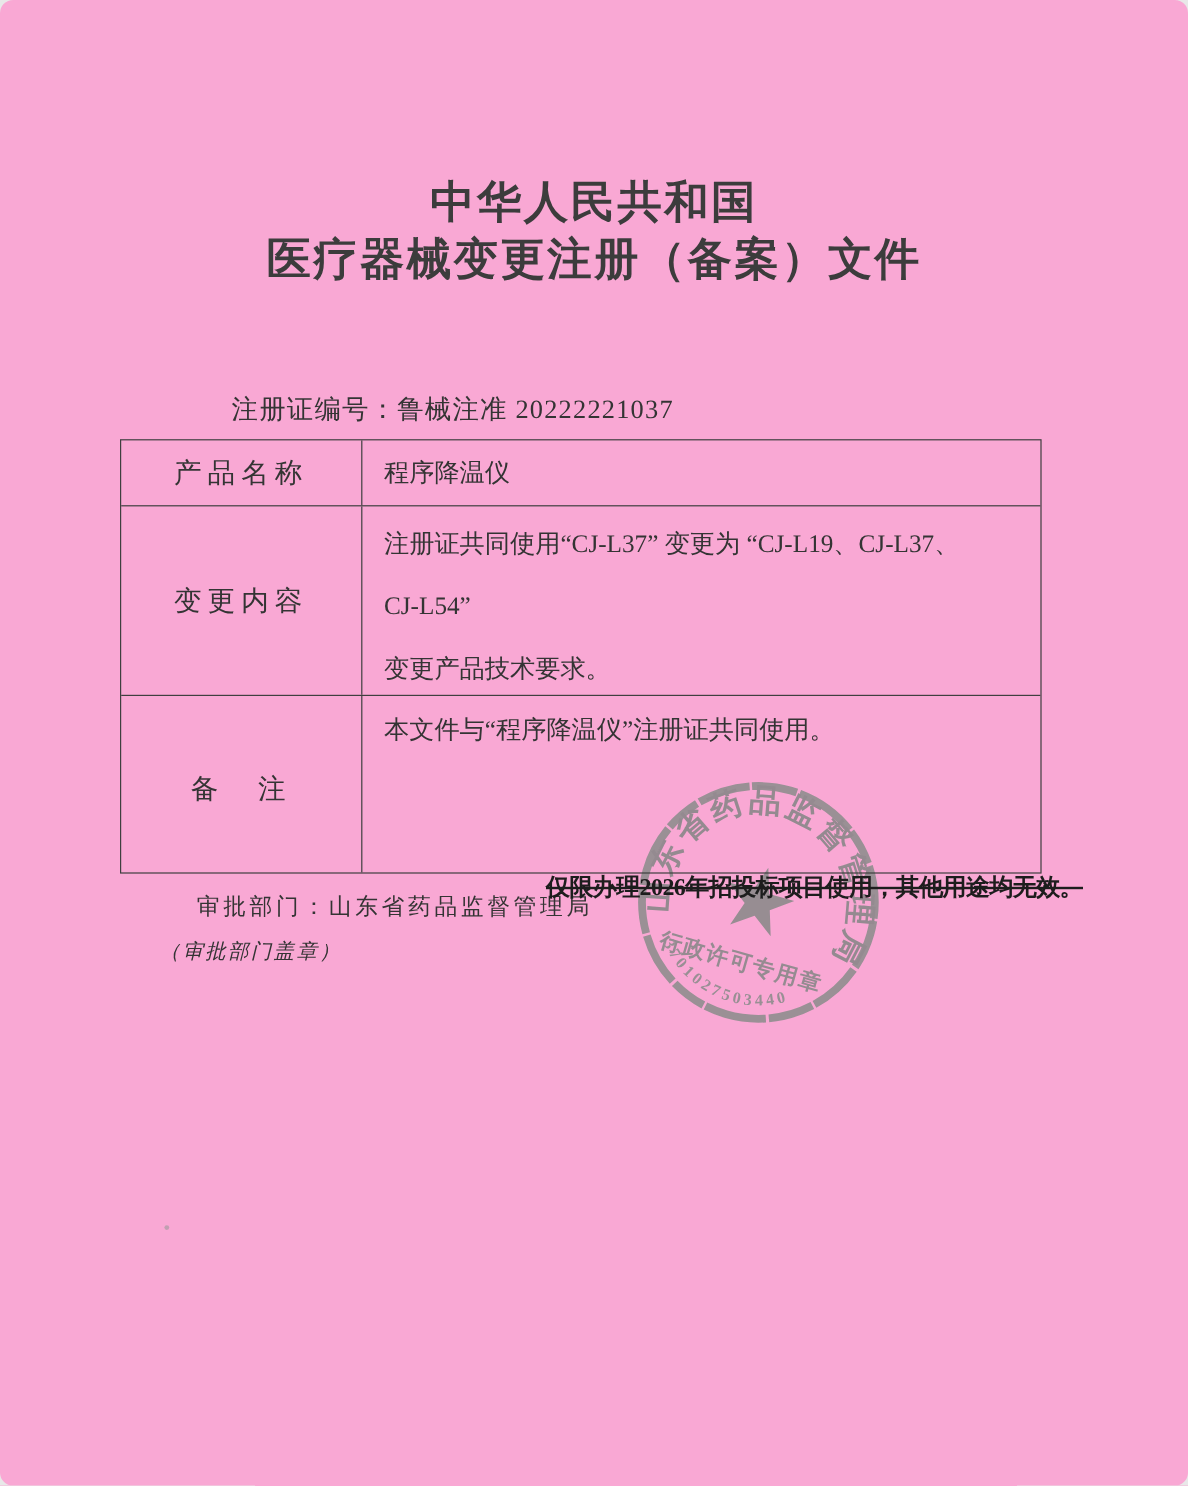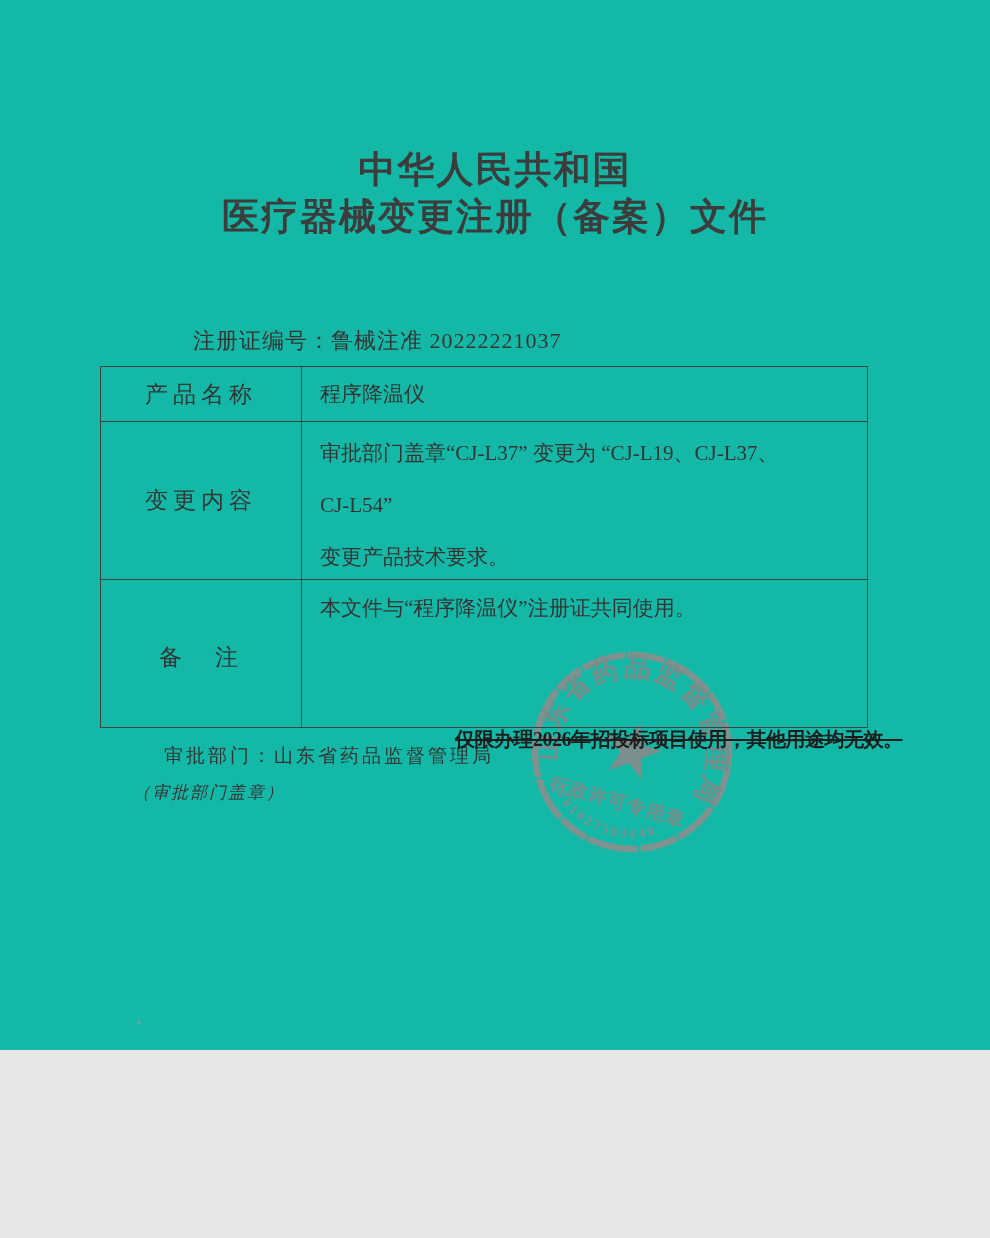--- a/index.html
+++ b/index.html
@@ -2,25 +2,26 @@
 <html lang="zh"><head>
 <meta charset="utf-8">
 <style>
   html,body{margin:0;padding:0;}
   body{
     background:#e8e8e8;
     font-family:"Liberation Serif","DejaVu Serif",serif;
   }
   .page{
     position:relative;
-    width:990px;height:1050px;
+    width:990px;height:1238px;
     margin:0 auto;
-    background:#14b8a6;
+    background:#f9a8d4;
     color:#3a3a3a;
     overflow:hidden;
+    border-radius:11px;
   }
   
   .title-block{
     position:absolute;left:0;top:146px;width:990px;
     text-align:center;
   }
   .title-line{
     font-size:37px;font-weight:bold;color:#3c3c3c;
     letter-spacing:2px;line-height:47px;margin:0;
   }
@@ -109,21 +110,21 @@
   <div class="doc-table">
 
     <div class="doc-row row-1">
       <div class="cell-label">产品名称</div>
       <div class="cell-content">程序降温仪</div>
     </div>
 
     <div class="doc-row row-2">
       <div class="cell-label">变更内容</div>
       <div class="cell-content">
-        <p>审批部门盖章“CJ-L37” 变更为 “CJ-L19、CJ-L37、</p>
+        <p>注册证共同使用“CJ-L37” 变更为 “CJ-L19、CJ-L37、</p>
         <p>CJ-L54”</p>
         <p>变更产品技术要求。</p>
       </div>
     </div>
 
     <div class="doc-row row-3">
       <div class="cell-label">备　注</div>
       <div class="cell-content">
         <p>本文件与“程序降温仪”注册证共同使用。</p>
       </div>

